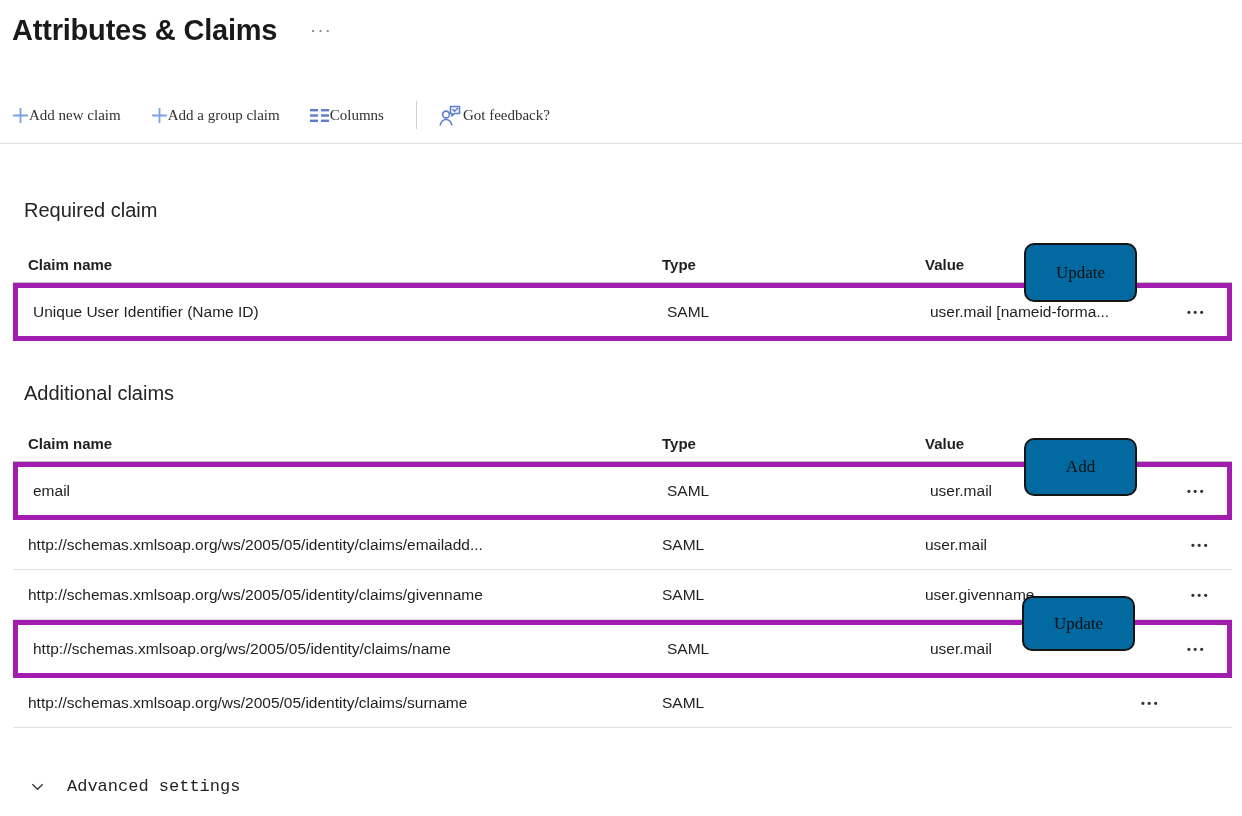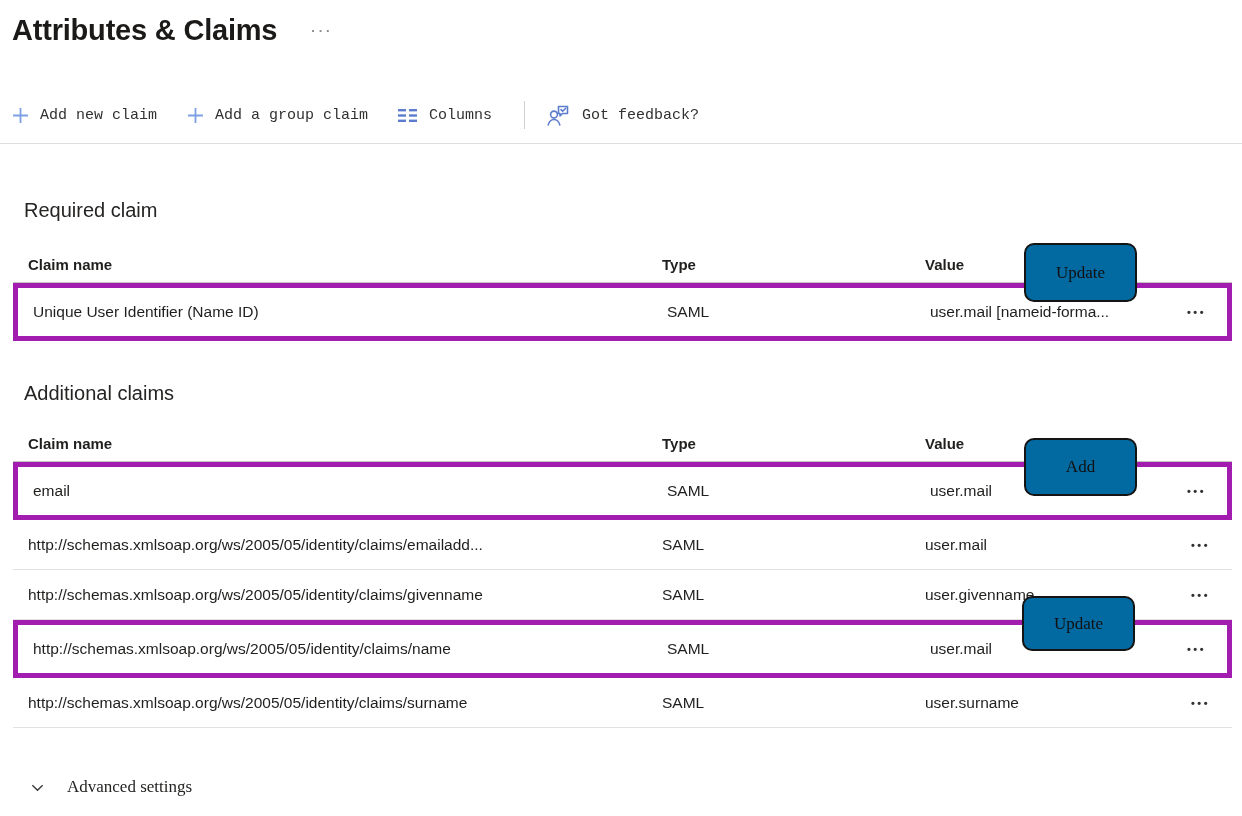--- a/index.html
+++ b/index.html
@@ -18,24 +18,24 @@
   .page-title { font-size:29px; font-weight:700; color:#1b1a19; letter-spacing:-0.2px; line-height:40px; }
   .title-more {
     margin-left:34px; margin-top:16px;
     color:#8a8886; font-size:13px; letter-spacing:3px; font-weight:700;
     line-height:10px; cursor:pointer; border:none; background:none;
   }
 
   
   .toolbar { display:flex; align-items:center; margin:56px 0 0 12px; height:34px; }
   .tb-btn {
-    display:flex; align-items:center; gap:11px;
+    display:flex; align-items:center; 
     font-size:15px; color:#323130; margin-right:30px;
     background:none; border:none; cursor:pointer;
-    font-family:Liberation Mono, monospace;
+    font-family:Liberation Serif, serif;
   }
   .tb-btn svg { display:block; }
   .tb-divider { width:1px; height:28px; background:#d2d0ce; margin:0 20px 0 2px; }
   .toolbar-rule { height:1px; background:#e1dfdd; margin-top:11px; width:1242px; }
 
   
   .section-heading { font-size:20px; font-weight:400; color:#252423; margin-left:24px; line-height:28px; }
   #required-heading { margin-top:52px; }
   #additional-heading { margin-top:38px; }
 
@@ -81,21 +81,21 @@
   #callout-update-1 { left:1024px; top:243px; height:59px; }
   #callout-add      { left:1024px; top:438px; }
   #callout-update-2 { left:1022px; top:596px; height:55px; }
 
   
   .advanced {
     display:flex; align-items:center; gap:22px;
     margin:49px 0 0 30px;
     font-size:17px; color:#252423;
     background:none; border:none; cursor:pointer;
-    font-family:Liberation Serif, serif;
+    font-family:Liberation Mono, monospace;
   }
   .advanced svg { display:block; }
 </style>
 </head>
 <body>
 
 <div class="page">
 
   <div class="title-row">
     <h1 class="page-title">Attributes &amp; Claims</h1>
@@ -196,21 +196,20 @@
         </div>
         <div class="trow highlighted">
           <span class="tcell">http://schemas.xmlsoap.org/ws/2005/05/identity/claims/name</span>
           <span class="tcell">SAML</span>
           <span class="tcell">user.mail</span>
           <button class="row-menu">•••</button>
         </div>
         <div class="trow">
           <span class="tcell">http://schemas.xmlsoap.org/ws/2005/05/identity/claims/surname</span>
           <span class="tcell">SAML</span>
-          <span class="tcell">user.surname</span>
           <button class="row-menu">•••</button>
         </div>
       </div>
   </div>
 
   <button class="advanced">
     <span>
       <svg width="15" height="15" viewBox="0 0 16 16">
           <path d="M2.5 5.5l5.5 5.5 5.5-5.5" stroke="#3b3a39" stroke-width="1.5" fill="none"></path>
         </svg>

